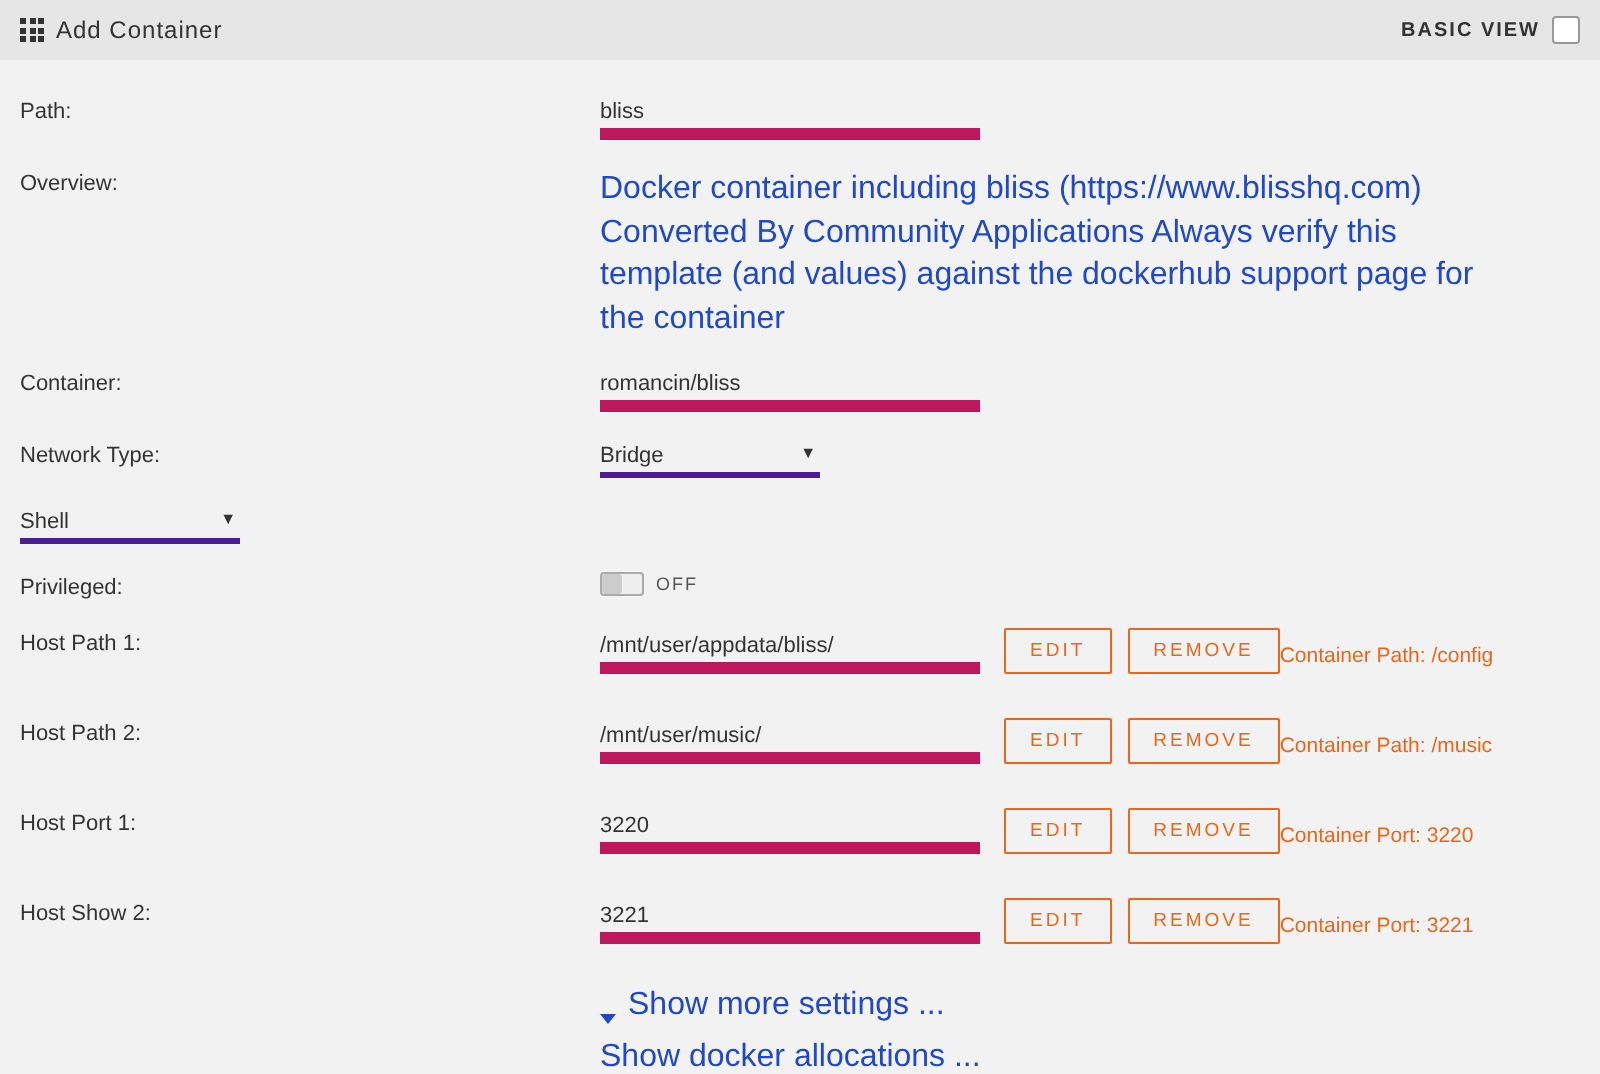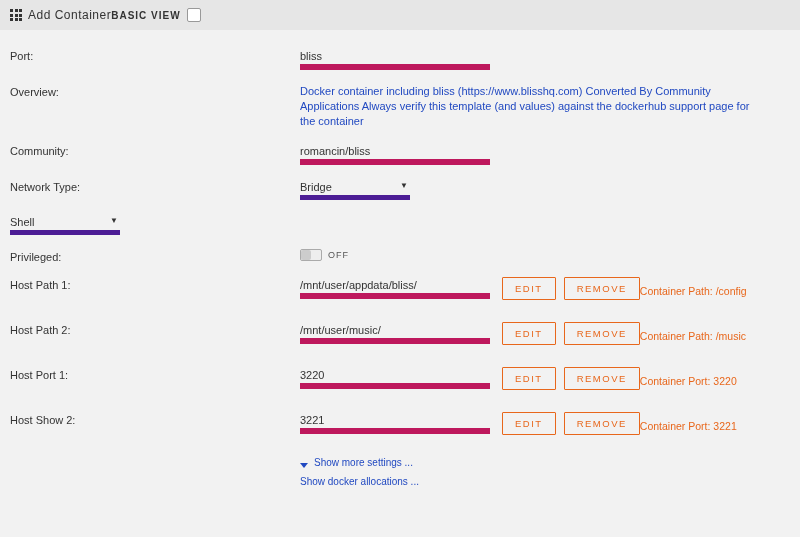--- a/index.html
+++ b/index.html
@@ -9,21 +9,21 @@
     background: #f2f2f2;
     color: #333;
     width: 800px;
   }
   .header {
     background: #e6e6e6;
     height: 30px;
     display: flex;
     align-items: center;
     padding: 0 10px;
-    justify-content: flex-start;
+    justify-content: space-between;
   }
   .header-left { display: flex; align-items: center; gap: 6px; }
   .grid-icon {
     display: inline-block;
     width: 12px; height: 12px;
     background:
       linear-gradient(#333,#333), linear-gradient(#333,#333), linear-gradient(#333,#333),
       linear-gradient(#333,#333), linear-gradient(#333,#333), linear-gradient(#333,#333),
       linear-gradient(#333,#333), linear-gradient(#333,#333), linear-gradient(#333,#333);
     background-size: 3px 3px;
@@ -47,21 +47,21 @@
     width: 190px;
     font-size: 11px;
     padding: 2px 0;
     outline: none;
     color: #333;
   }
   input.txt.wide { width: 190px; }
   .select-wrap {
     position: relative;
     width: 110px;
-    border-bottom: 5px solid #4c1d95;
+    border-bottom: 3px solid #4c1d95;
   }
   .select-wrap select {
     appearance: none;
     -webkit-appearance: none;
     background: transparent;
     border: none;
     width: 100%;
     font-size: 11px;
     padding: 2px 14px 2px 0;
     outline: none;
@@ -69,21 +69,21 @@
   }
   .select-wrap::after {
     content: "▼";
     font-size: 8px;
     position: absolute;
     right: 2px;
     top: 2px;
     color: #333;
     pointer-events: none;
   }
-  .overview-text { color: #2149c1; font-size: 11px; line-height: 1.35; max-width: 450px; }
+  .overview-text { color: #2149c1; font-size: 16px; line-height: 1.35; max-width: 450px; }
   .switch-wrap { display: flex; align-items: center; gap: 6px; text-align: right; }
   .switch {
     width: 22px; height: 12px; border: 1px solid #aaa; border-radius: 2px; background: #eee; position: relative;
   }
   .switch .knob {
     width: 10px; height: 10px; background: #ccc; border-radius: 2px; position: absolute; left: 0; top: 0;
   }
   .switch-label { font-size: 9px; letter-spacing: 1px; color: #555; }
   .btn {
     border: 1px solid #e8671c;
@@ -93,21 +93,21 @@
     letter-spacing: 1.5px;
     padding: 5px 12px;
     cursor: pointer;
     font-family: inherit;
     border-radius: 1px;
   }
   .path-block { display: flex; flex-direction: row; margin-bottom: 16px; }
   .path-top { display: flex; align-items: center; gap: 12px; }
   .path-top .btns { display: flex; gap: 8px; }
   .hint { color: #e8671c; font-size: 10.5px; margin-top: 8px; text-align: right; }
-  .link-row { display: flex; align-items: flex-end; gap: 6px; color: #2149c1; font-size: 10px; margin-bottom: 8px; cursor: pointer; }
+  .link-row { display: flex; align-items: flex-end; gap: 6px; color: #2149c1; font-size: 16px; margin-bottom: 8px; cursor: pointer; }
   .chev-down {
     display: inline-block; width: 0; height: 0;
     border-left: 4px solid transparent;
     border-right: 4px solid transparent;
     border-top: 5px solid #2149c1;
   }
 </style>
 </head>
 <body>
 
@@ -118,35 +118,35 @@
   </div>
   <div class="header-right">
     <span>BASIC VIEW</span>
     <span class="toggle-box"></span>
   </div>
 </div>
 
 <div class="form-area">
 
   <div class="row">
-    <div class="label-col">Port:</div>
+    <div class="label-col">Path:</div>
     <div class="field-col">
       <input class="txt wide" type="text" value="bliss" style="">
     </div>
   </div>
 
   <div class="row">
     <div class="label-col">Overview:</div>
     <div class="field-col">
       <div class="overview-text">Docker container including bliss (https://www.blisshq.com) Converted By Community Applications Always verify this template (and values) against the dockerhub support page for the container</div>
     </div>
   </div>
 
   <div class="row">
-    <div class="label-col">Community:</div>
+    <div class="label-col">Container:</div>
     <div class="field-col">
       <input class="txt wide" type="text" value="romancin/bliss" style="">
     </div>
   </div>
 
   <div class="row">
     <div class="label-col">Network Type:</div>
     <div class="field-col">
       <div class="select-wrap">
         <select>

